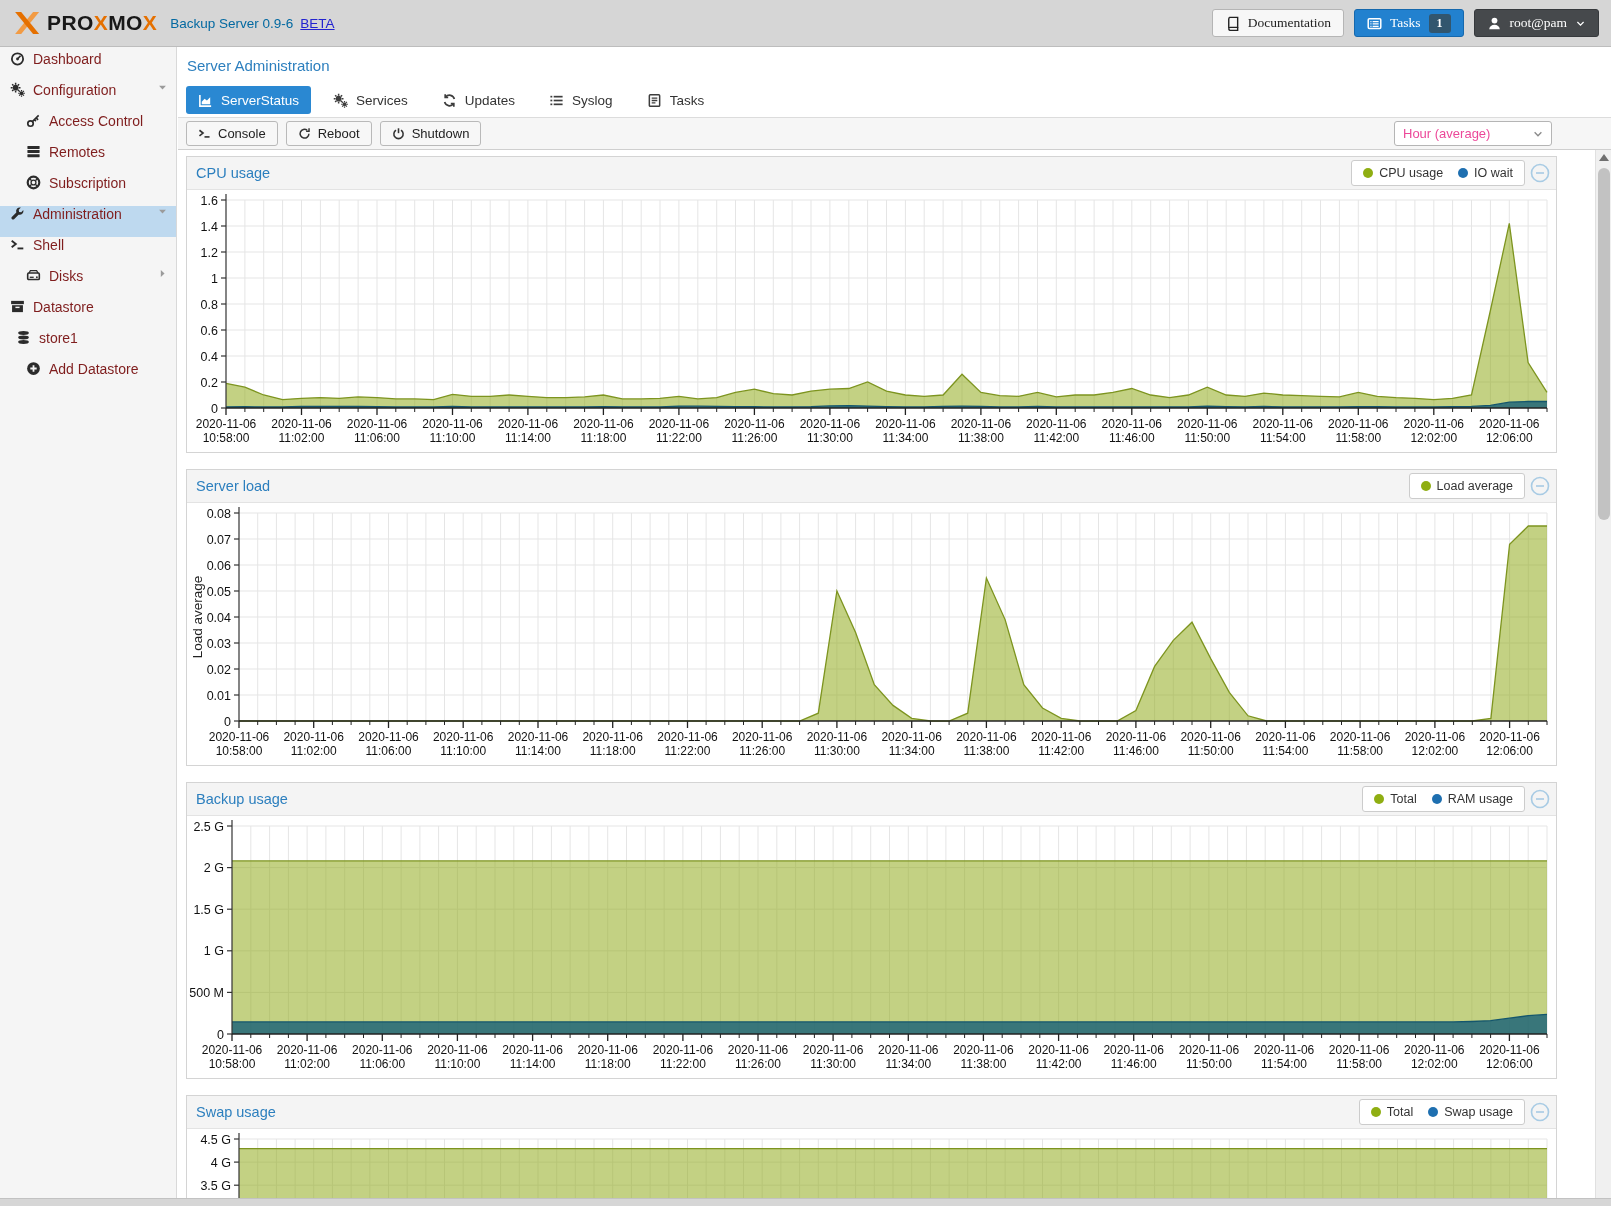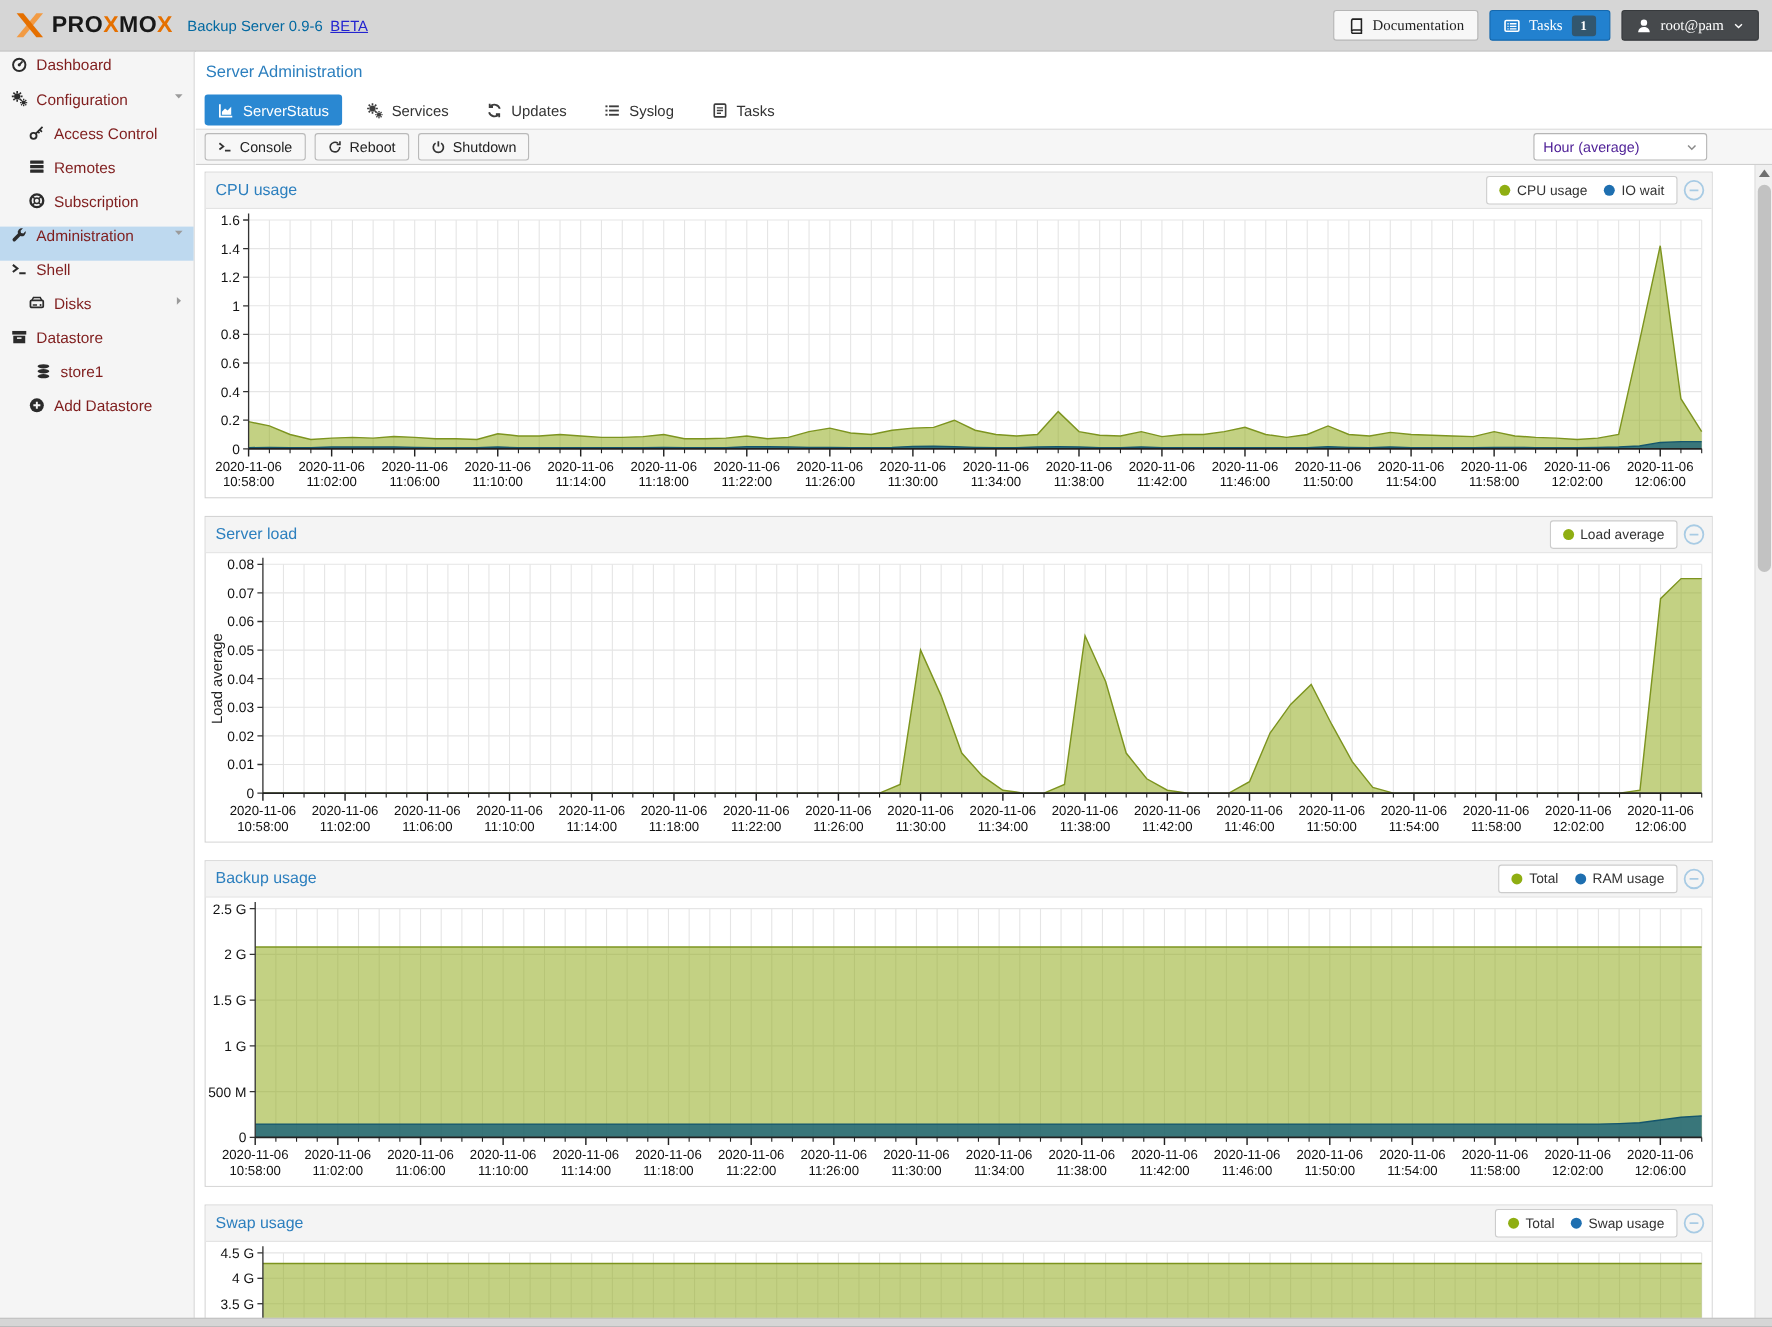--- a/index.html
+++ b/index.html
@@ -41,21 +41,21 @@
        border-radius:3px;cursor:pointer;background:transparent;border:none;font-family:inherit;}
   .tab .ic{color:#3d3d3d;}
   .tab.active{background:#2a88d2;color:#fff;}
   .tab.active .ic{color:#fff;}
   .toolbar{height:33px;background:#f6f6f6;border-top:1px solid #dcdcdc;border-bottom:1px solid #cfcfcf;
            display:flex;align-items:center;gap:8px;padding:2px 8px;box-sizing:border-box;}
   .tbtn{display:flex;align-items:center;gap:7px;height:25px;padding:0 11px;background:#f7f7f7;
         border:1px solid #b9b9b9;border-radius:3px;font-size:13px;color:#222;cursor:pointer;font-family:inherit;}
   .tbtn .ic{width:13px;height:13px;color:#333;}
   .combo{margin-left:auto;margin-right:51px;width:158px;height:25px;background:#fff;border:1px solid #b5b5b5;
-         border-radius:3px;display:flex;align-items:center;font-size:13px;color:#4c1d95;padding-left:8px;
+         border-radius:3px;display:flex;align-items:center;font-size:13px;color:#ec4899;padding-left:8px;
          box-sizing:border-box;cursor:pointer;}
   .combo .ic{margin-left:auto;margin-right:7px;width:12px;height:12px;color:#8a8a8a;}
   
   .charts{position:absolute;left:0;top:103px;right:16px;bottom:0;overflow:hidden;padding:6px 0 0 8px;}
   .panel{width:1369px;border:1px solid #d4d4d4;margin-bottom:16px;background:#fff;box-sizing:content-box;}
   .panel-hd{height:33px;background:#f4f4f4;border-bottom:1px solid #e3e3e3;display:flex;align-items:center;
             padding:0 6px 0 9px;box-sizing:border-box;}
   .panel-title{font-size:14.5px;color:#2c7fbe;flex:1;}
   .legend{display:flex;align-items:center;gap:15px;background:#fff;border:1px solid #ccc;border-radius:3px;
           height:24px;padding:0 11px;font-size:12.5px;color:#333;margin-right:5px;}
@@ -224,21 +224,21 @@
       <div class="snav-item" style="padding-left: 10px;">
         <span class="ic">
           <svg viewBox="0 0 16 16" fill="currentColor">
             <rect x="1.2" y="2" width="13.6" height="3.5"></rect>
             <path d="M2.2 6.6h11.6V14H2.2z"></path>
             <rect x="5.8" y="8.2" width="4.4" height="1.5" fill="#f5f5f5"></rect>
           </svg>
         </span>
         <span>Datastore</span>
       </div>
-      <div class="snav-item" style="padding-left: 32px;">
+      <div class="snav-item" style="padding-left: 16px;">
         <span class="ic">
           <svg viewBox="0 0 16 16" fill="currentColor">
             <ellipse cx="8" cy="3.2" rx="5.7" ry="2.1"></ellipse>
             <ellipse cx="8" cy="8" rx="5.7" ry="2.1"></ellipse>
             <ellipse cx="8" cy="12.8" rx="5.7" ry="2.1"></ellipse>
           </svg>
         </span>
         <span>store1</span>
       </div>
       <div class="snav-item" style="padding-left: 26px;">

